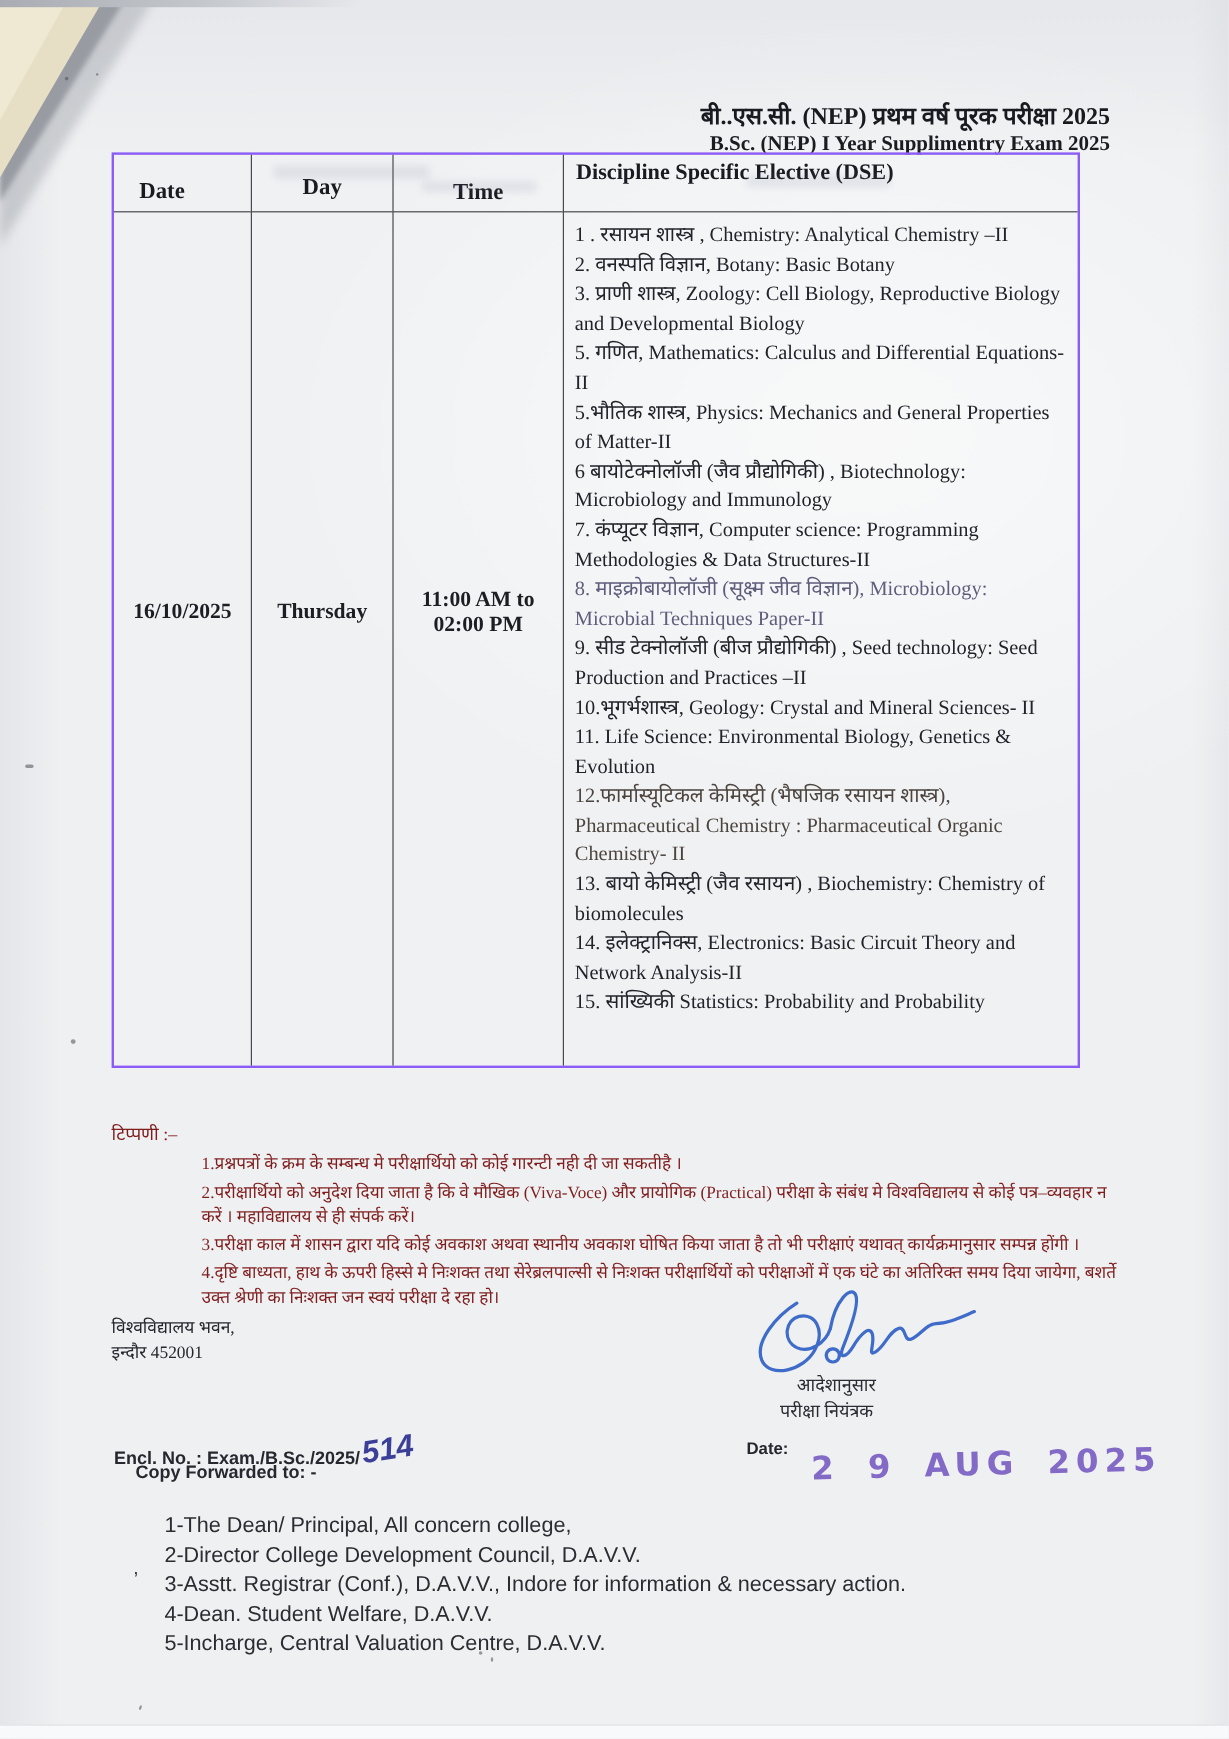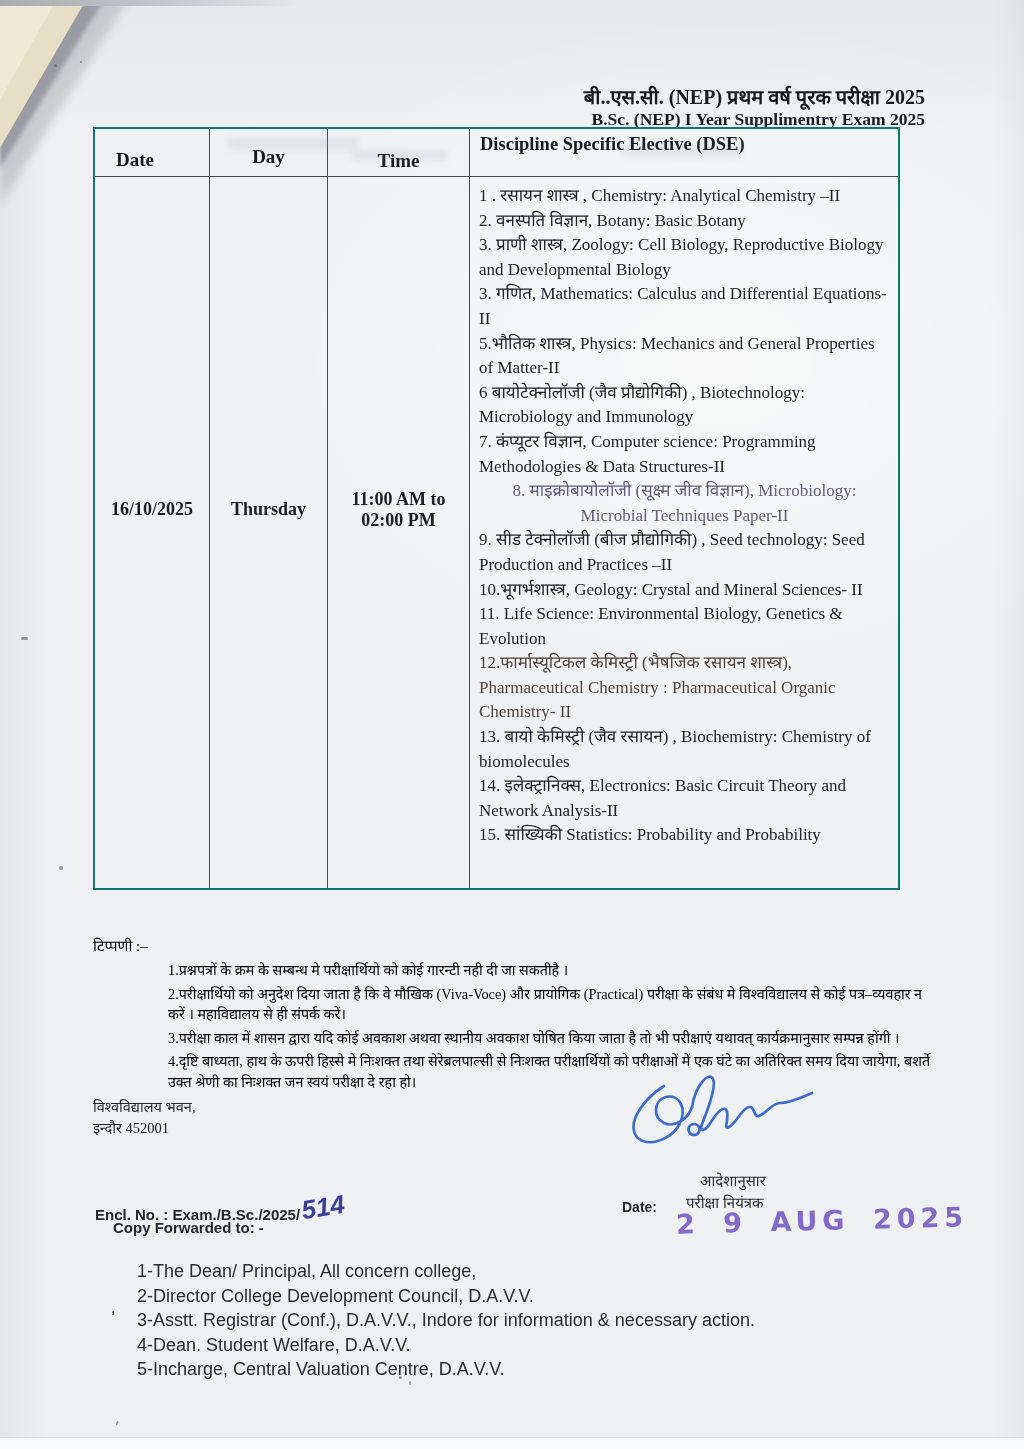--- a/index.html
+++ b/index.html
@@ -33,55 +33,55 @@
     background:#f8f9fb;border-top:1px solid #dcdee1;}
 
   
   .doc-header{position:absolute;top:86px;right:99px;text-align:right;}
   .title-hi{font-size:20px;font-weight:bold;line-height:23px;color:#191a20;}
   .title-en{font-size:17.5px;font-weight:bold;line-height:21px;color:#1b1c22;}
 
   
   .timetable{
     position:absolute;left:93px;top:127px;width:807px;height:763px;
-    border:2px solid #0f766e;display:grid;
+    border:2px solid #8b5cf6;display:grid;
     grid-template-columns:114px 118px 142px 1fr;
     grid-template-rows:47px 1fr;
     background:rgba(255,255,255,0.12);
     box-sizing:border-box;
   }
   .cell{box-sizing:border-box;display:flex;}
   .bl{border-left:1.5px solid #494a50;}
   .bt{border-top:1.5px solid #494a50;}
   .th{font-weight:bold;font-size:19px;color:#1a1b21;}
   .th-date{align-items:flex-end;padding:0 0 5px 21px;}
   .th-day{align-items:flex-start;justify-content:center;padding-top:17px;}
   .th-time{align-items:flex-end;justify-content:center;padding-bottom:4px;}
   .th-dse{align-items:flex-start;padding:5px 0 0 10px;font-size:18.5px;}
   .td-mid{align-items:center;justify-content:center;text-align:center;
     font-weight:bold;font-size:18px;color:#1d1e24;padding:0 6px 46px 6px;}
   .td-dse{display:block;padding:7px 8px 0 9px;overflow:hidden;
     font-size:17px;line-height:24.6px;color:#22232a;}
   .subject{margin:0;}
-  .subject:nth-child(8){color:#5e5e7c;text-align:center;}
+  .subject:nth-child(8){color:#5e5e7c;}
   .subject:nth-child(12){color:#4c443f;}
 
   
   .smudge{position:absolute;background:rgba(110,116,145,0.13);filter:blur(3px);border-radius:3px;}
 
   
-  .notes{position:absolute;left:93px;top:936px;width:845px;color:#000000;}
+  .notes{position:absolute;left:93px;top:936px;width:845px;color:#7f1d1d;}
   .notes-heading{font-size:15px;line-height:20px;}
   .notes-items{margin-left:75px;margin-top:4px;}
   .note{font-size:14.3px;line-height:20.5px;margin-bottom:3px;}
 
   
   .address{position:absolute;left:93px;top:1097px;font-size:14.5px;line-height:21px;color:#26272e;font-weight:normal;}
   .signature{position:absolute;left:608px;top:1066px;}
-  .by-order{position:absolute;left:700px;top:1144px;font-size:15px;line-height:22px;color:#2b2c33;margin-top:26px;}
+  .by-order{position:absolute;left:664px;top:1144px;font-size:15px;line-height:22px;color:#2b2c33;}
 
   
   .sans{font-family:"Liberation Sans","DejaVu Sans",sans-serif;}
   .encl{position:absolute;left:95px;top:1196px;font-size:15px;font-weight:600;color:#27282f;}
   .encl-hand{display:inline-block;font-style:italic;font-weight:600;font-size:26px;
     color:#3c3f98;transform:rotate(-9deg) translateY(-4px);margin-left:2px;}
   .copy-fwd{position:absolute;left:113px;top:1219px;font-size:15px;font-weight:600;color:#27282f;}
   .date-label{position:absolute;left:622px;top:1199px;font-size:14px;font-weight:bold;color:#26272e;}
   .stamp{position:absolute;left:676px;top:1205px;font-size:27px;font-weight:bold;
     color:#7b5fc4;letter-spacing:5px;word-spacing:9px;transform:rotate(-1.5deg);opacity:0.92;
@@ -130,21 +130,21 @@
     <div class="cell bl bt td-mid">
       <span>Thursday</span>
     </div>
     <div class="cell bl bt td-mid">
       <span>11:00 AM to 02:00 PM</span>
     </div>
     <div class="cell bl bt td-dse">
       <div class="subject">1 . रसायन शास्त्र ,  Chemistry: Analytical Chemistry –II</div>
       <div class="subject">2. वनस्पति  विज्ञान, Botany: Basic Botany</div>
       <div class="subject">3. प्राणी  शास्त्र, Zoology: Cell Biology, Reproductive Biology and Developmental Biology</div>
-      <div class="subject">3. गणित, Mathematics: Calculus and Differential Equations- II</div>
+      <div class="subject">5. गणित, Mathematics: Calculus and Differential Equations- II</div>
       <div class="subject">5.भौतिक  शास्त्र, Physics: Mechanics and General Properties of Matter-II</div>
       <div class="subject">6 बायोटेक्नोलॉजी  (जैव  प्रौद्योगिकी) , Biotechnology: Microbiology and Immunology</div>
       <div class="subject">7. कंप्यूटर  विज्ञान, Computer science: Programming Methodologies &amp; Data Structures-II</div>
       <div class="subject">8. माइक्रोबायोलॉजी  (सूक्ष्म  जीव  विज्ञान), Microbiology: Microbial Techniques Paper-II</div>
       <div class="subject">9. सीड  टेक्नोलॉजी  (बीज  प्रौद्योगिकी) , Seed technology: Seed Production and Practices –II</div>
       <div class="subject">10.भूगर्भशास्त्र, Geology: Crystal and Mineral Sciences- II</div>
       <div class="subject">11. Life Science: Environmental Biology, Genetics &amp; Evolution</div>
       <div class="subject">12.फार्मास्यूटिकल केमिस्ट्री (भैषजिक रसायन शास्त्र), Pharmaceutical Chemistry : Pharmaceutical Organic Chemistry- II</div>
       <div class="subject">13. बायो  केमिस्ट्री  (जैव  रसायन) , Biochemistry: Chemistry of biomolecules</div>
       <div class="subject">14. इलेक्ट्रानिक्स, Electronics: Basic Circuit Theory and Network Analysis-II</div>

